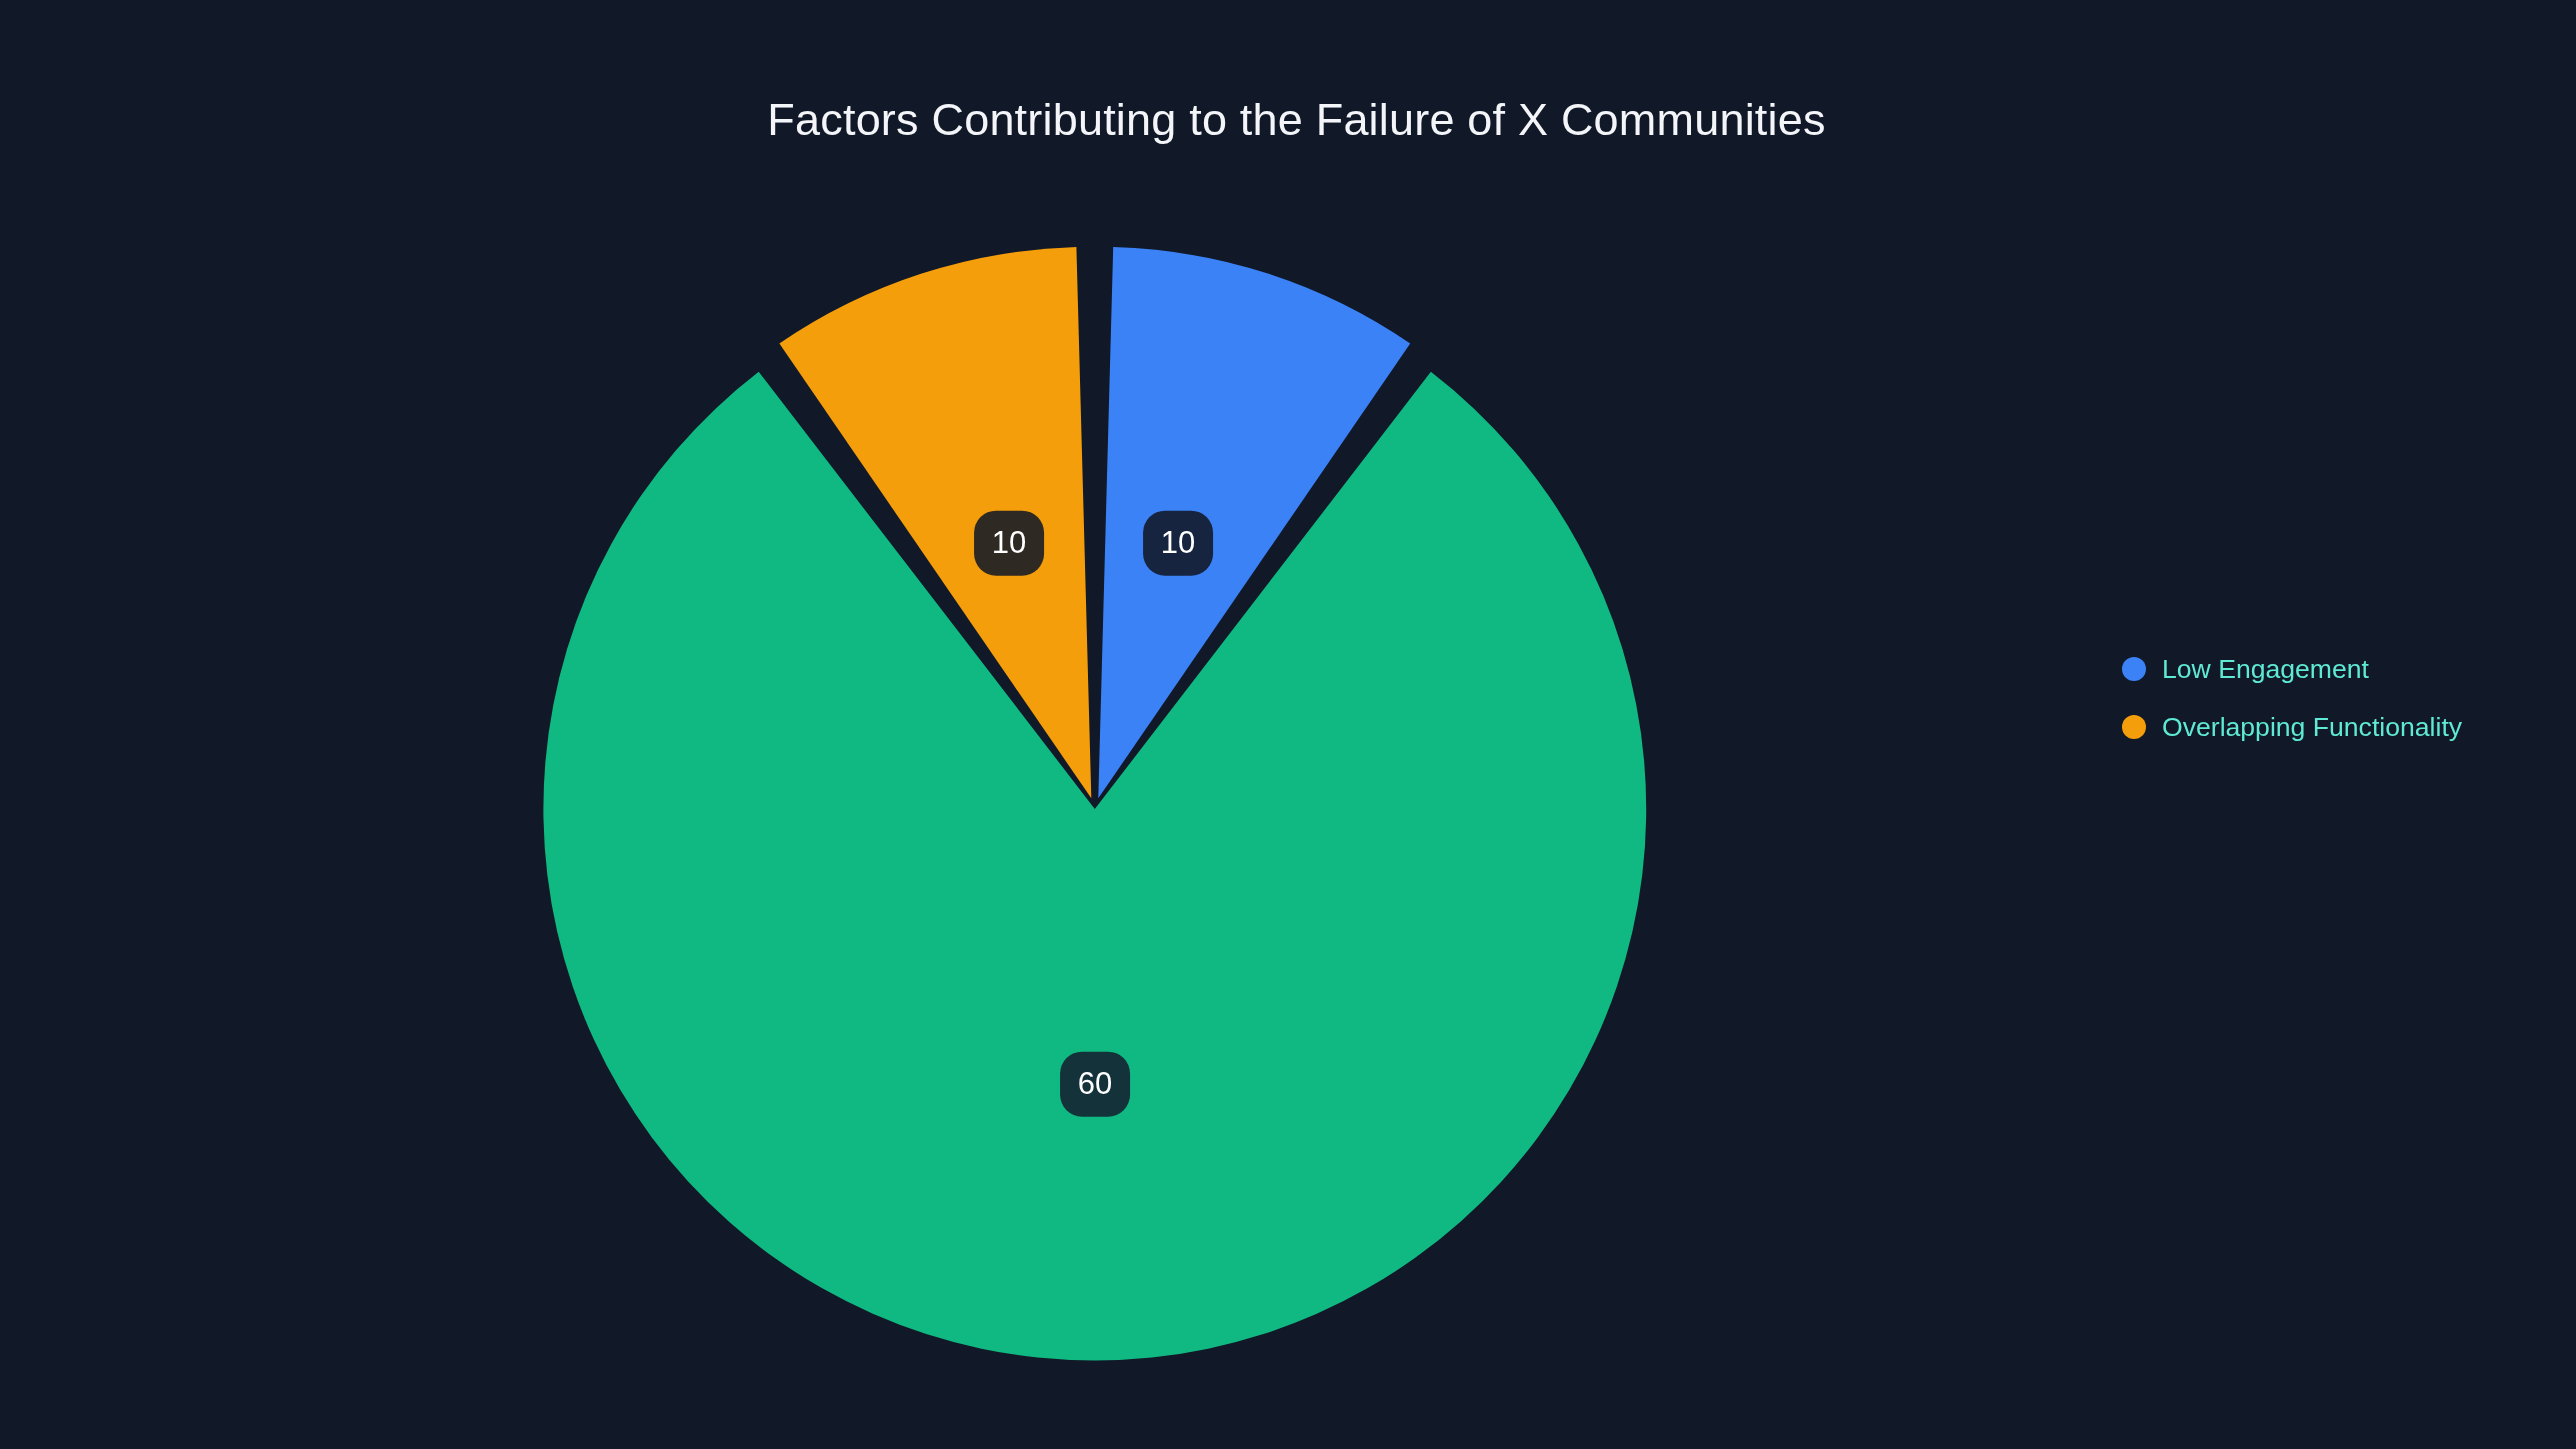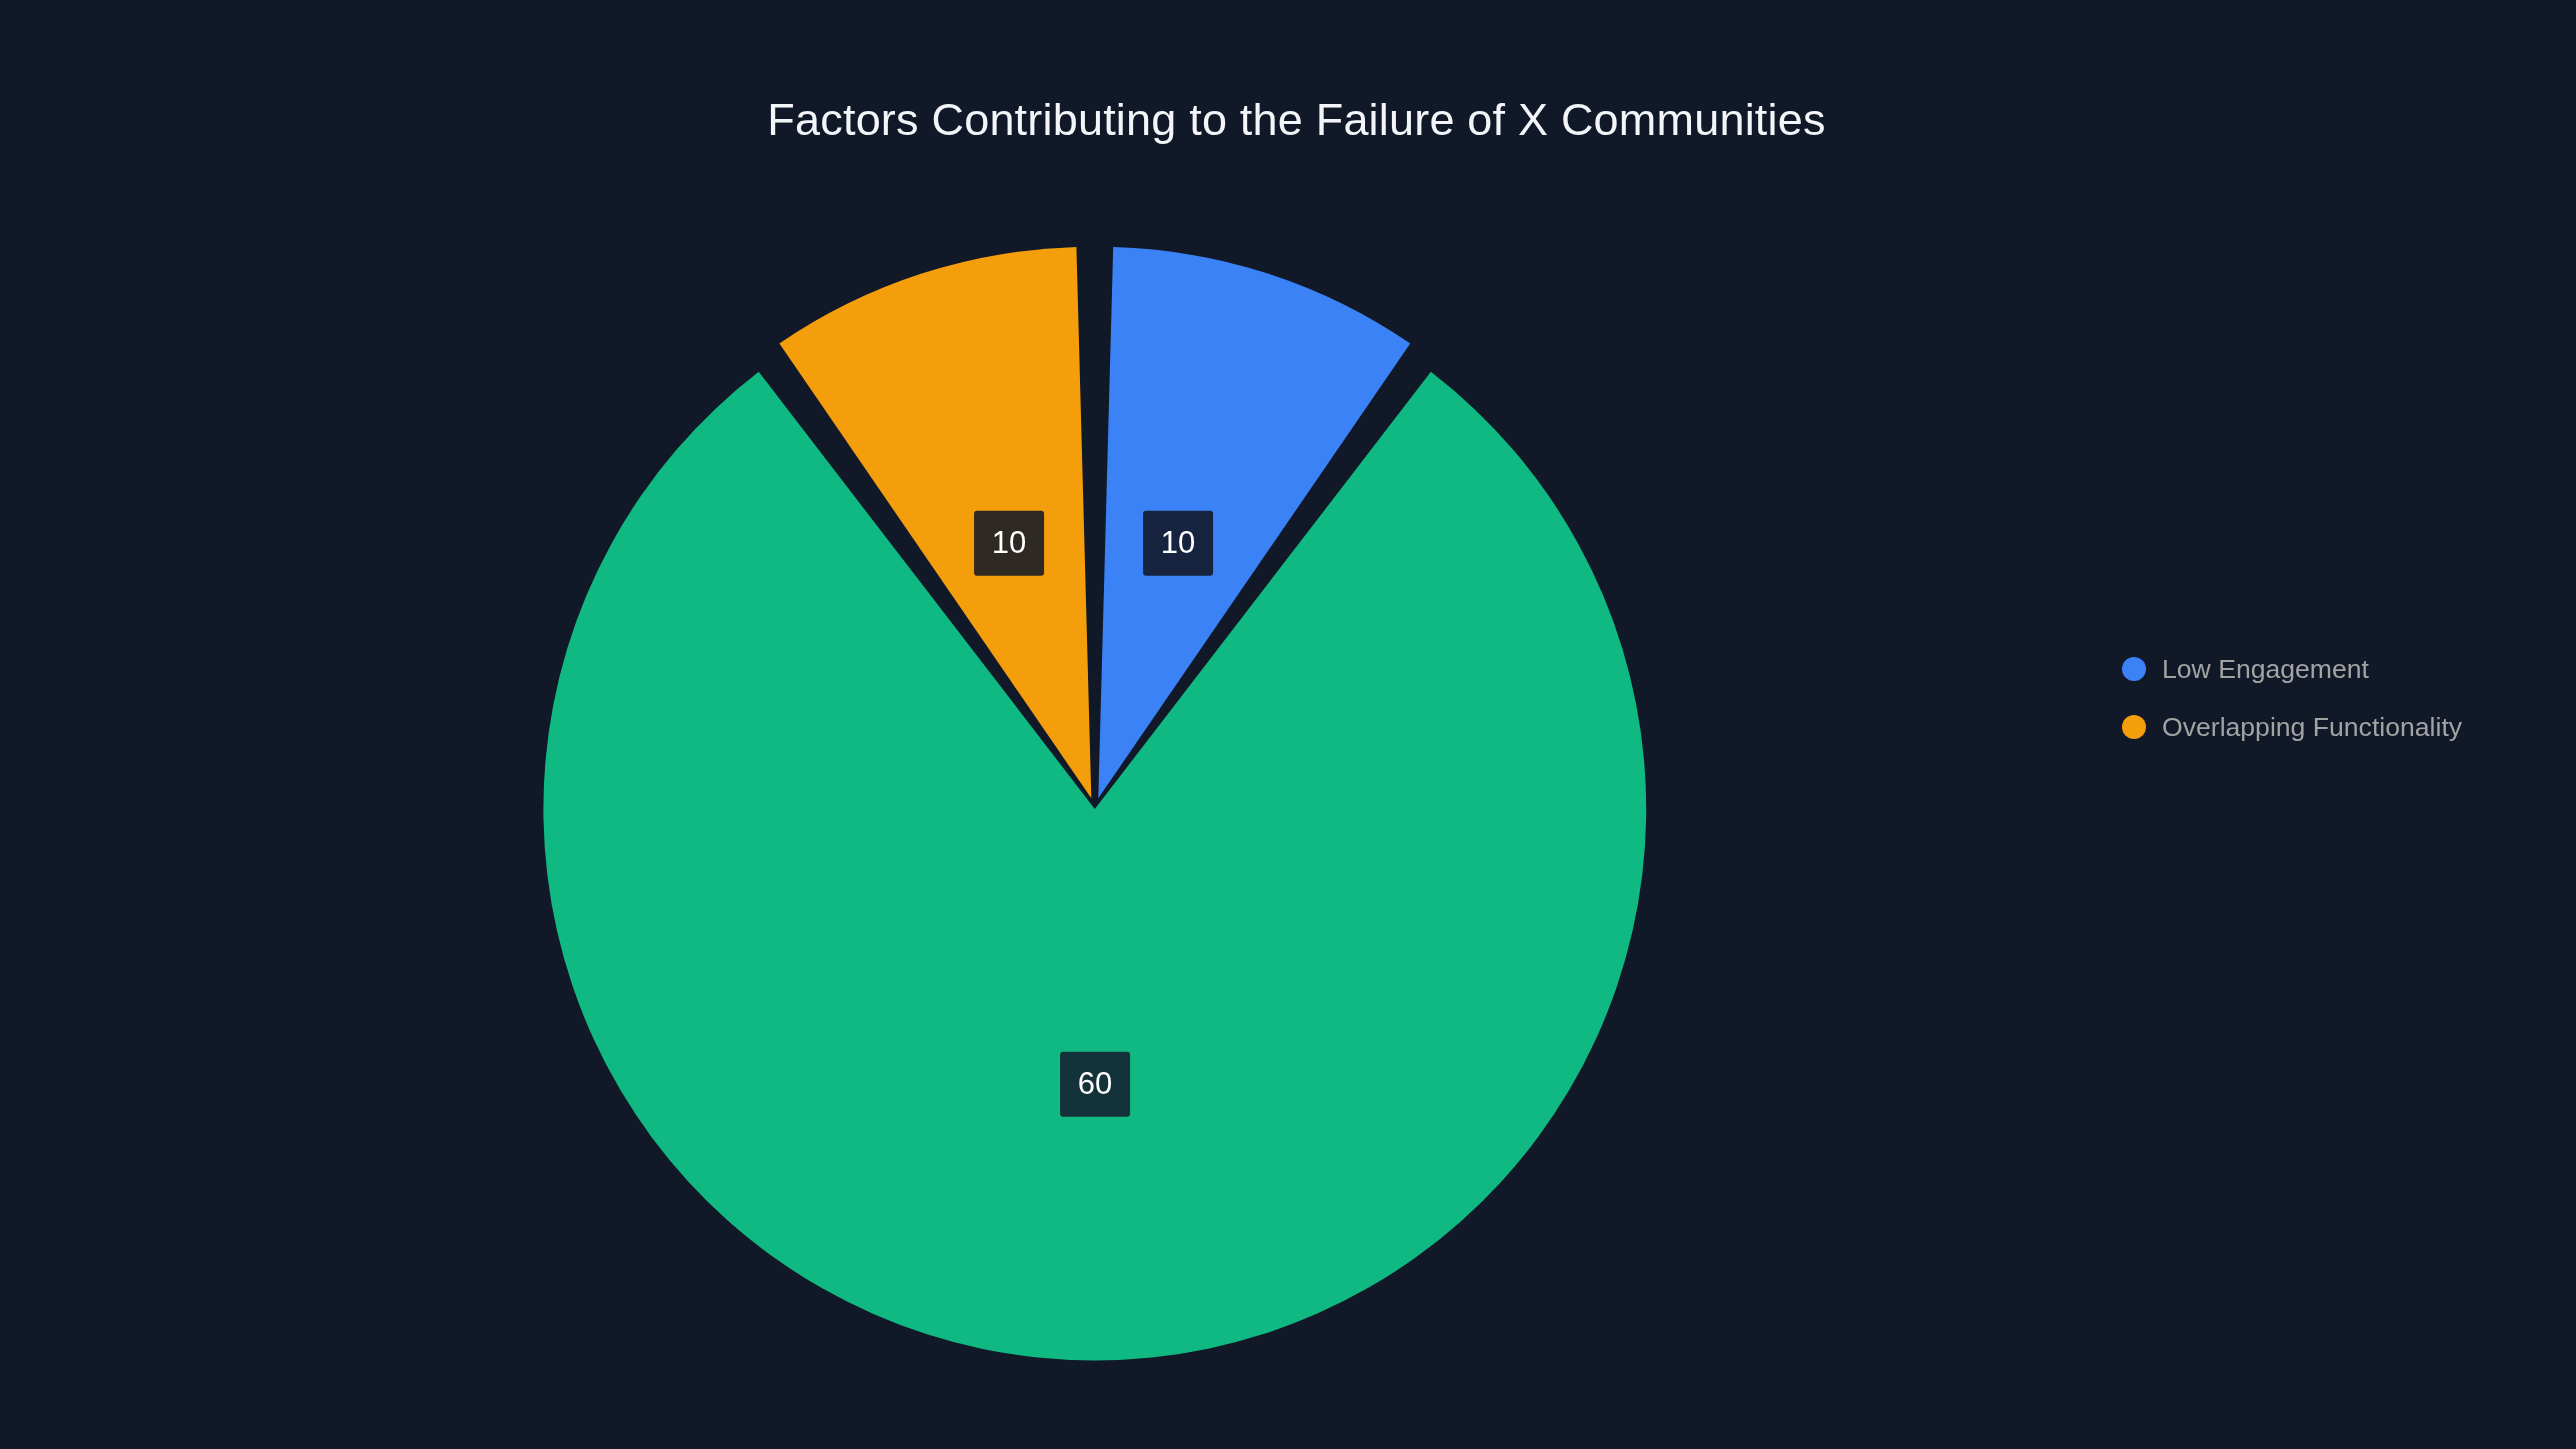--- a/index.html
+++ b/index.html
@@ -64,21 +64,21 @@
   #pie-svg {
     position: absolute;
     left: 0;
     top: 0;
   }
 
   
   .data-label {
     position: absolute;
     transform: translate(-50%, -50%);
-    border-radius: 3px;
+    border-radius: 22px;
     color: #FFFFFF;
     font-size: 31px;
     font-weight: 400;
     line-height: 1;
     padding: 16px 17.7px 17.7px 17.7px;
     text-align: center;
     white-space: nowrap;
   }
 
   
@@ -95,21 +95,21 @@
     white-space: nowrap;
   }
   .legend-swatch {
     width: 24px;
     height: 24px;
     border-radius: 50%;
     flex: 0 0 auto;
     margin-right: 16px;
   }
   .legend-label {
-    color: #a3a3a3;
+    color: #5eead4;
     font-size: 26.6px;
     font-weight: 400;
     line-height: 1;
   }
 </style>
 </head>
 <body style="background: rgb(17, 24, 39);">
 
 <div id="chart-root" style="background: rgb(17, 24, 39);">
 

